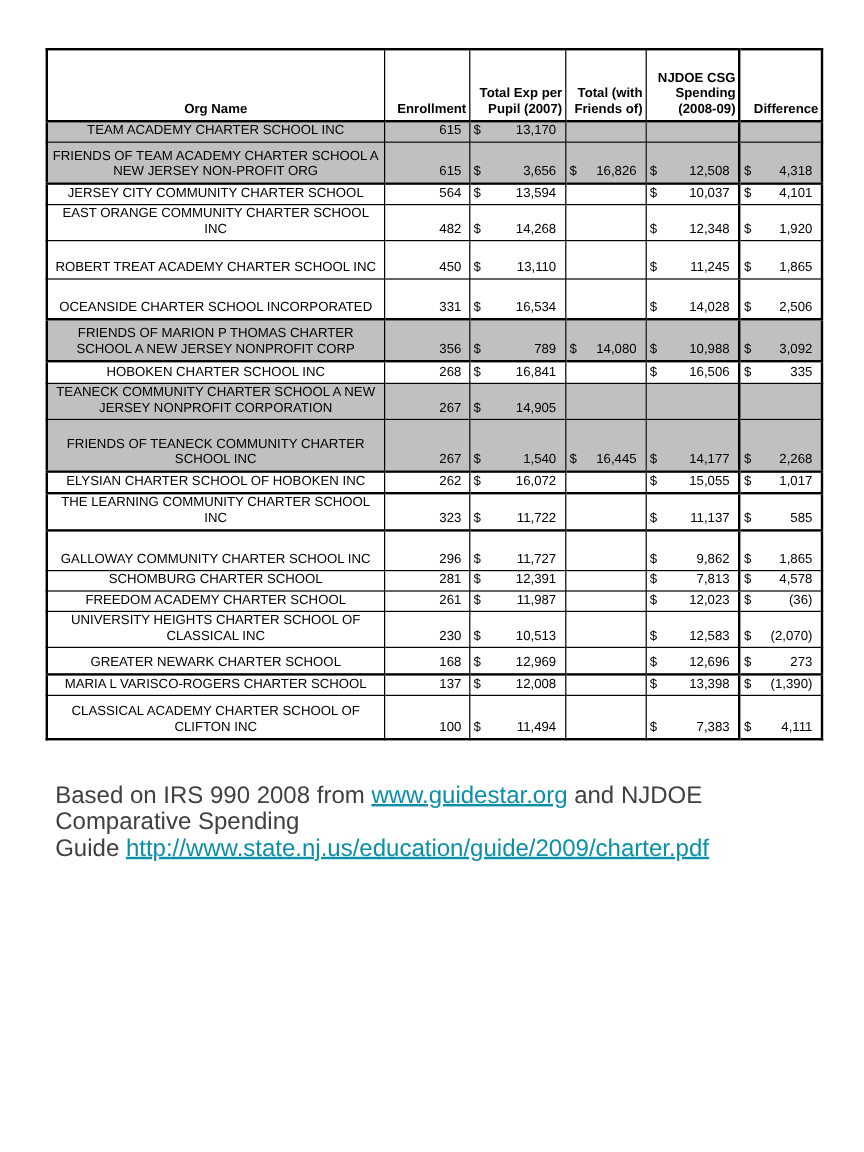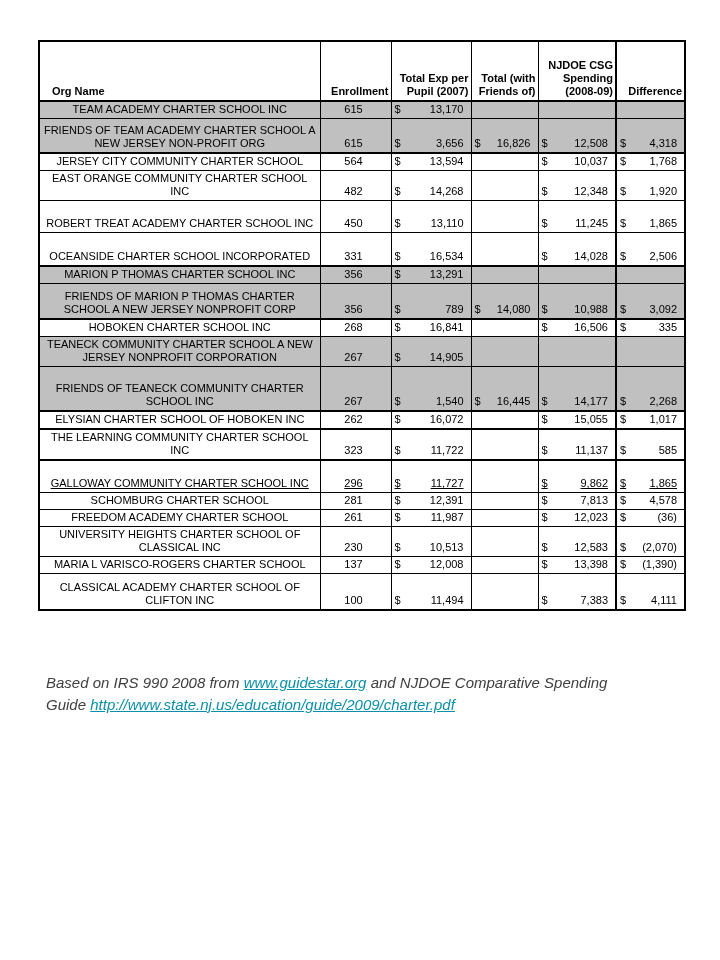--- a/index.html
+++ b/index.html
@@ -19,33 +19,33 @@
     border:1px solid var(--border);
     vertical-align:bottom;
     font-size:11px;line-height:13px;
     padding:1px 2px 2px 2px;
     overflow:hidden;color:#000;
   }
   thead th{
     font-weight:bold;text-align:right;white-space:pre-line;
     border-bottom-width:2px;height:55px;
   }
-  thead th.org{text-align:left;padding-left:12px;}
+  thead th.org{text-align:center;padding-left:2px;}
   td.org{text-align:center;padding-left:2px;word-wrap:break-word;}
-  td.enr{text-align:center;padding-right:6px;}
+  td.enr{text-align:right;padding-right:6px;}
   td.money{padding:1px 0 2px 0;}
   .acct{display:flex;justify-content:space-between;align-items:flex-end;}
   .acct .cur{margin-left:3px;}
   .acct .amt{margin-right:7px;text-align:right;}
   tr.shaded td{background:var(--shade);}
   tr.thick td{border-bottom-width:2px;margin-left:14px;}
   th.diffcol,td.diffcol{border-left-width:2px;}
   .footer{
-    position:absolute;left:46px;top:672px;width:640px;
-    font-size:15px;line-height:22px;color:var(--footer);font-style:italic;
+    position:absolute;left:46px;top:652px;width:640px;
+    font-size:20px;line-height:22px;color:var(--footer);
   }
   .footer a{color:var(--link);text-decoration:underline;cursor:pointer;}
 </style>
 </head>
 <body>
 
 <div class="table-wrap">
   <table>
     <colgroup>
       <col style="width:281px">
@@ -131,21 +131,21 @@
     </td>
     <td class="money m-njdoe">
       <div class="acct">
               <span class="cur">$</span>
               <span class="amt">10,037</span>
             </div>
     </td>
     <td class="money m-diff diffcol">
       <div class="acct">
               <span class="cur">$</span>
-              <span class="amt">1,768</span>
+              <span class="amt">4,101</span>
             </div>
     </td>
   </tr>
         <tr class="row" style="height: 30px;">
     <td class="org">EAST ORANGE COMMUNITY CHARTER SCHOOL INC</td>
     <td class="enr">482</td>
     <td class="money m-exp">
       <div class="acct">
               <span class="cur">$</span>
               <span class="amt">14,268</span>
@@ -210,39 +210,20 @@
               <span class="amt">14,028</span>
             </div>
     </td>
     <td class="money m-diff diffcol">
       <div class="acct">
               <span class="cur">$</span>
               <span class="amt">2,506</span>
             </div>
     </td>
   </tr>
-        <tr class="row shaded" style="height: 16px;">
-    <td class="org">MARION P THOMAS CHARTER SCHOOL INC</td>
-    <td class="enr">356</td>
-    <td class="money m-exp">
-      <div class="acct">
-              <span class="cur">$</span>
-              <span class="amt">13,291</span>
-            </div>
-    </td>
-    <td class="money m-twf">
-      <div class="acct"></div>
-    </td>
-    <td class="money m-njdoe">
-      <div class="acct"></div>
-    </td>
-    <td class="money m-diff diffcol">
-      <div class="acct"></div>
-    </td>
-  </tr>
         <tr class="row shaded thick" style="height: 35px;">
     <td class="org">FRIENDS OF MARION P THOMAS CHARTER SCHOOL A NEW JERSEY NONPROFIT CORP</td>
     <td class="enr">356</td>
     <td class="money m-exp">
       <div class="acct">
               <span class="cur">$</span>
               <span class="amt">789</span>
             </div>
     </td>
     <td class="money m-twf">
@@ -379,21 +360,21 @@
               <span class="amt">11,137</span>
             </div>
     </td>
     <td class="money m-diff diffcol">
       <div class="acct">
               <span class="cur">$</span>
               <span class="amt">585</span>
             </div>
     </td>
   </tr>
-        <tr class="row" style="height: 33px; text-decoration: underline;">
+        <tr class="row" style="height: 33px;">
     <td class="org">GALLOWAY COMMUNITY CHARTER SCHOOL INC</td>
     <td class="enr">296</td>
     <td class="money m-exp">
       <div class="acct">
               <span class="cur">$</span>
               <span class="amt">11,727</span>
             </div>
     </td>
     <td class="money m-twf">
       <div class="acct"></div>
@@ -476,20 +457,45 @@
     <td class="money m-njdoe">
       <div class="acct">
               <span class="cur">$</span>
               <span class="amt">12,583</span>
             </div>
     </td>
     <td class="money m-diff diffcol">
       <div class="acct">
               <span class="cur">$</span>
               <span class="amt">(2,070)</span>
+            </div>
+    </td>
+  </tr>
+        <tr class="row thick" style="height: 23px;">
+    <td class="org">GREATER NEWARK CHARTER SCHOOL</td>
+    <td class="enr">168</td>
+    <td class="money m-exp">
+      <div class="acct">
+              <span class="cur">$</span>
+              <span class="amt">12,969</span>
+            </div>
+    </td>
+    <td class="money m-twf">
+      <div class="acct"></div>
+    </td>
+    <td class="money m-njdoe">
+      <div class="acct">
+              <span class="cur">$</span>
+              <span class="amt">12,696</span>
+            </div>
+    </td>
+    <td class="money m-diff diffcol">
+      <div class="acct">
+              <span class="cur">$</span>
+              <span class="amt">273</span>
             </div>
     </td>
   </tr>
         <tr class="row" style="height: 17px;">
     <td class="org">MARIA L VARISCO-ROGERS CHARTER SCHOOL</td>
     <td class="enr">137</td>
     <td class="money m-exp">
       <div class="acct">
               <span class="cur">$</span>
               <span class="amt">12,008</span>

